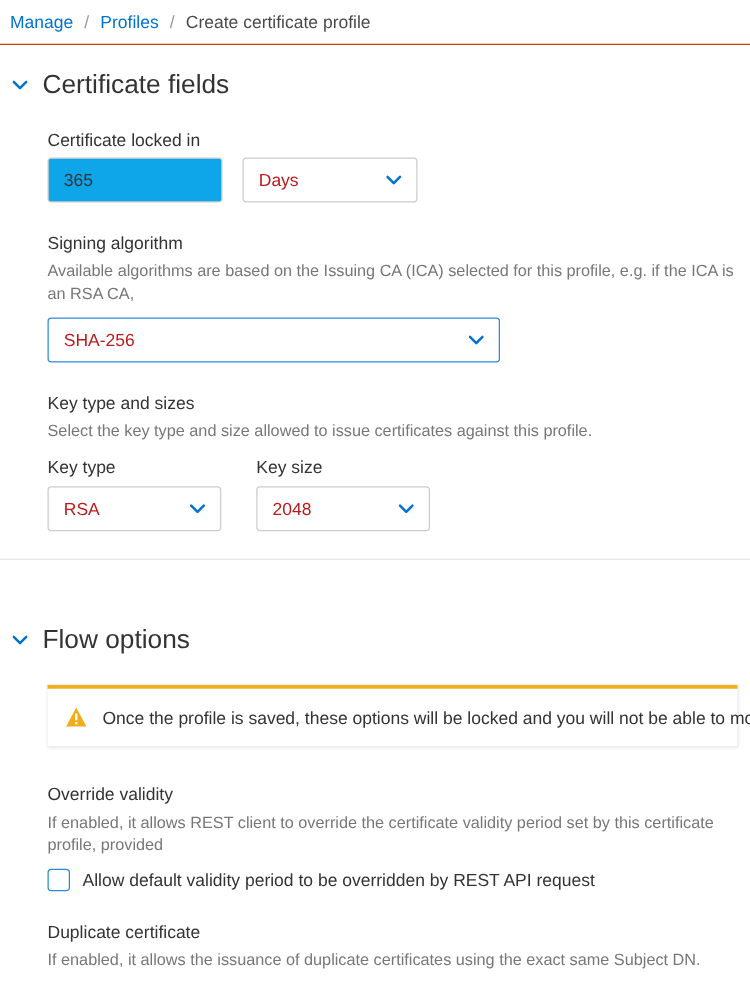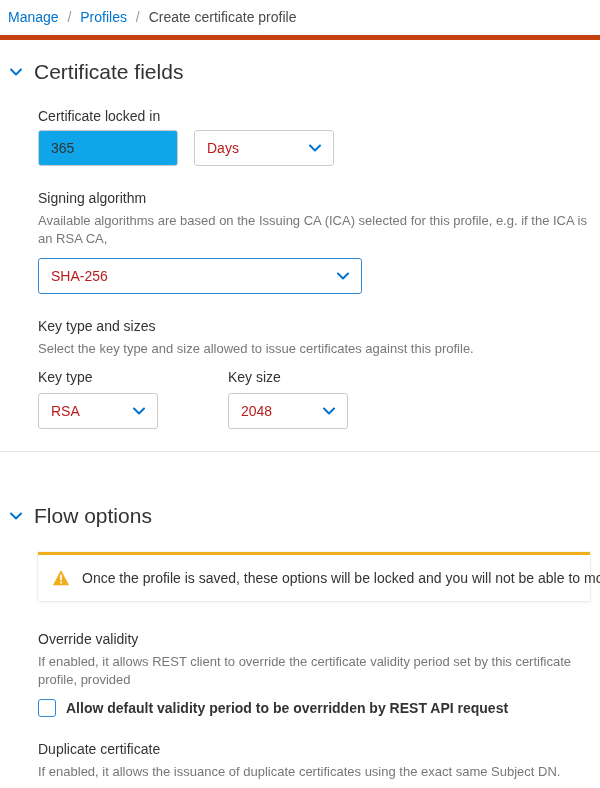--- a/index.html
+++ b/index.html
@@ -5,21 +5,21 @@
     * { box-sizing: border-box; margin: 0; padding: 0; }
     body {
       font-family: -apple-system, BlinkMacSystemFont, "Segoe UI", Helvetica, Arial, sans-serif;
       font-size: 14px;
       color: #3a3a3a;
       background: #fff;
       width: 600px;
     }
     .breadcrumb {
       padding: 9px 8px 10px;
-      border-bottom: 5px solid #c2410c;
+      border-bottom: 1px solid #c2410c;
       font-size: 14px;
     }
     .breadcrumb a {
       color: #0073cf;
       text-decoration: none;
       cursor: pointer;
     }
     .breadcrumb .sep {
       color: #999;
       margin: 0 5px;
@@ -89,23 +89,23 @@
     }
     .select-input.highlighted { border-color: #2e8adb; }
     .select-value { flex: 1; }
     .chevron-down {
       width: 12px;
       height: 12px;
       flex-shrink: 0;
       margin-left: 8px;
     }
     .w-140 { width: 140px; }
-    .w-120 { width: 120px; }
-    .w-310 { width: 324px; }
-    .subcols { display: flex; gap: 70px; }
+    .w-120 { width: 139px; }
+    .w-310 { width: 362px; }
+    .subcols { display: flex; gap: 28px; }
     .subcol .field-label { margin-bottom: 8px; }
     .warning-box {
       border-top: 3px solid #f0ad1c;
       background: #fff;
       padding: 14px 14px;
       display: flex;
       align-items: center;
       box-shadow: 0 1px 3px rgba(0,0,0,0.08), 0 0 0 1px rgba(0,0,0,0.03);
       margin-bottom: 30px;
     }
@@ -132,21 +132,20 @@
       border: 1.5px solid #2e8adb;
       border-radius: 3px;
       background: #fff;
       cursor: pointer;
       flex-shrink: 0;
     }
     .checkbox-label {
       font-size: 14px;
       color: #333;
       white-space: nowrap;
-      font-weight: bold;
     }
     .readonly-label {
       font-size: 13px;
       color: #777;
       margin-top: 10px;
     }
     .section.flow { padding-top: 52px; }
   </style>
 </head>
 <body>

